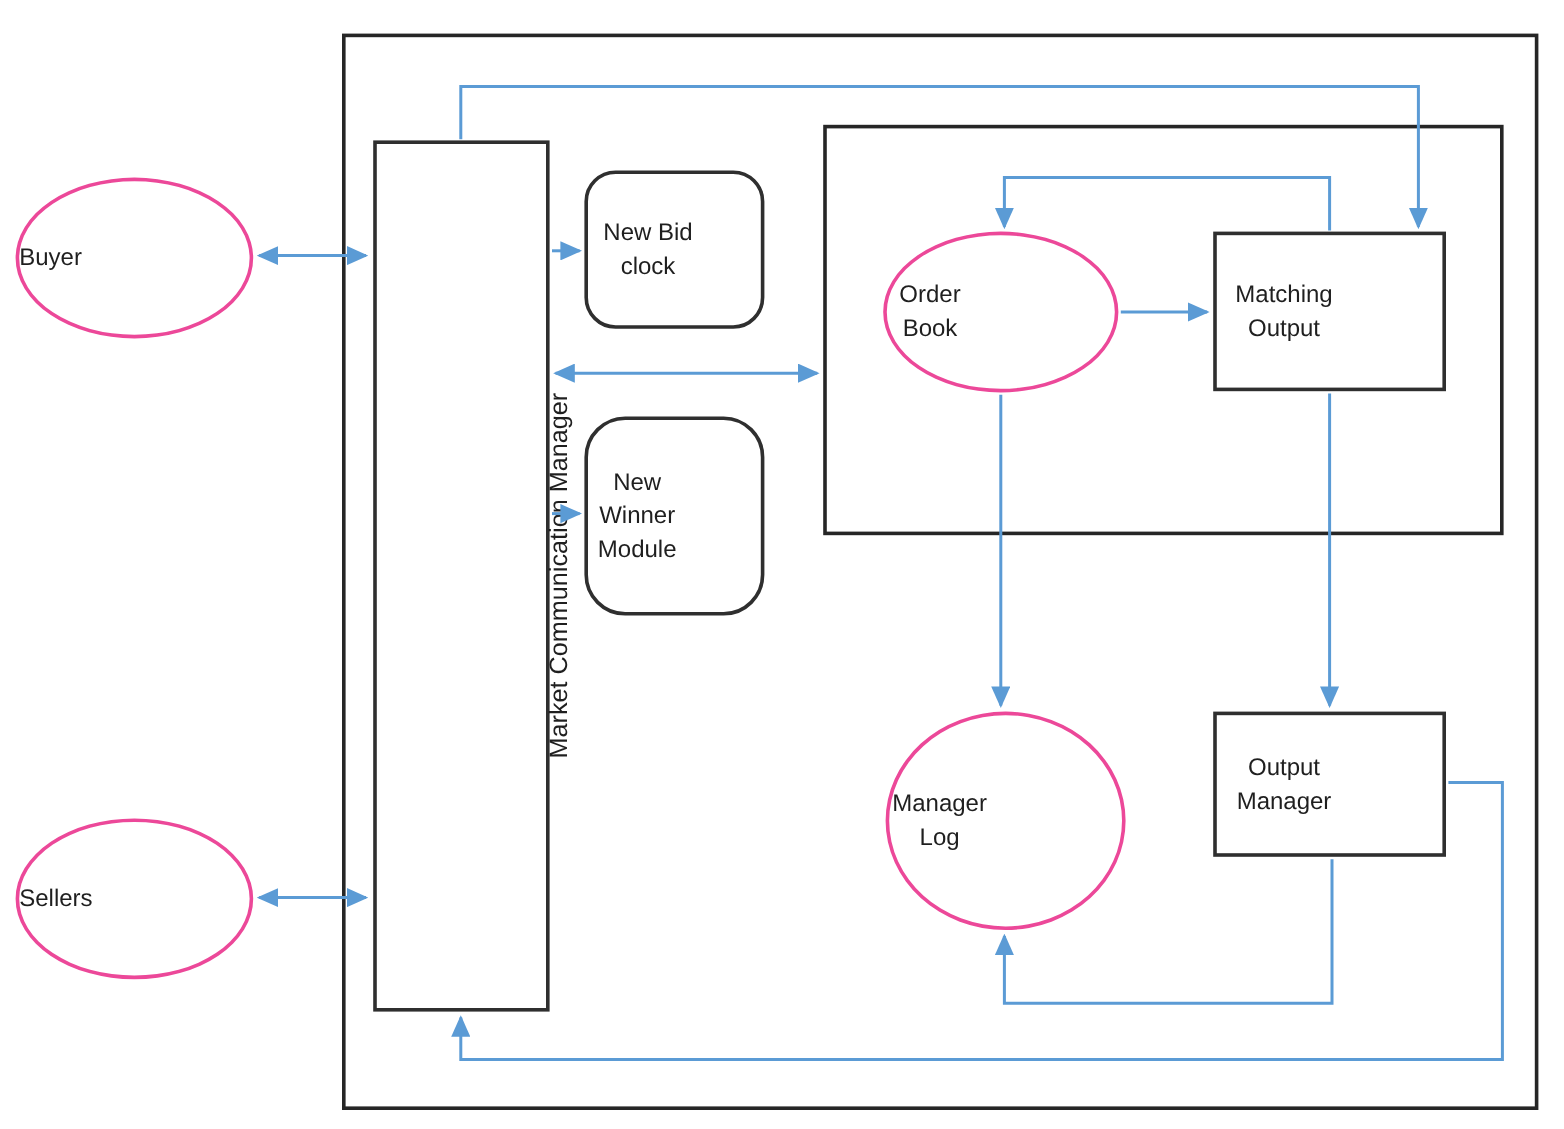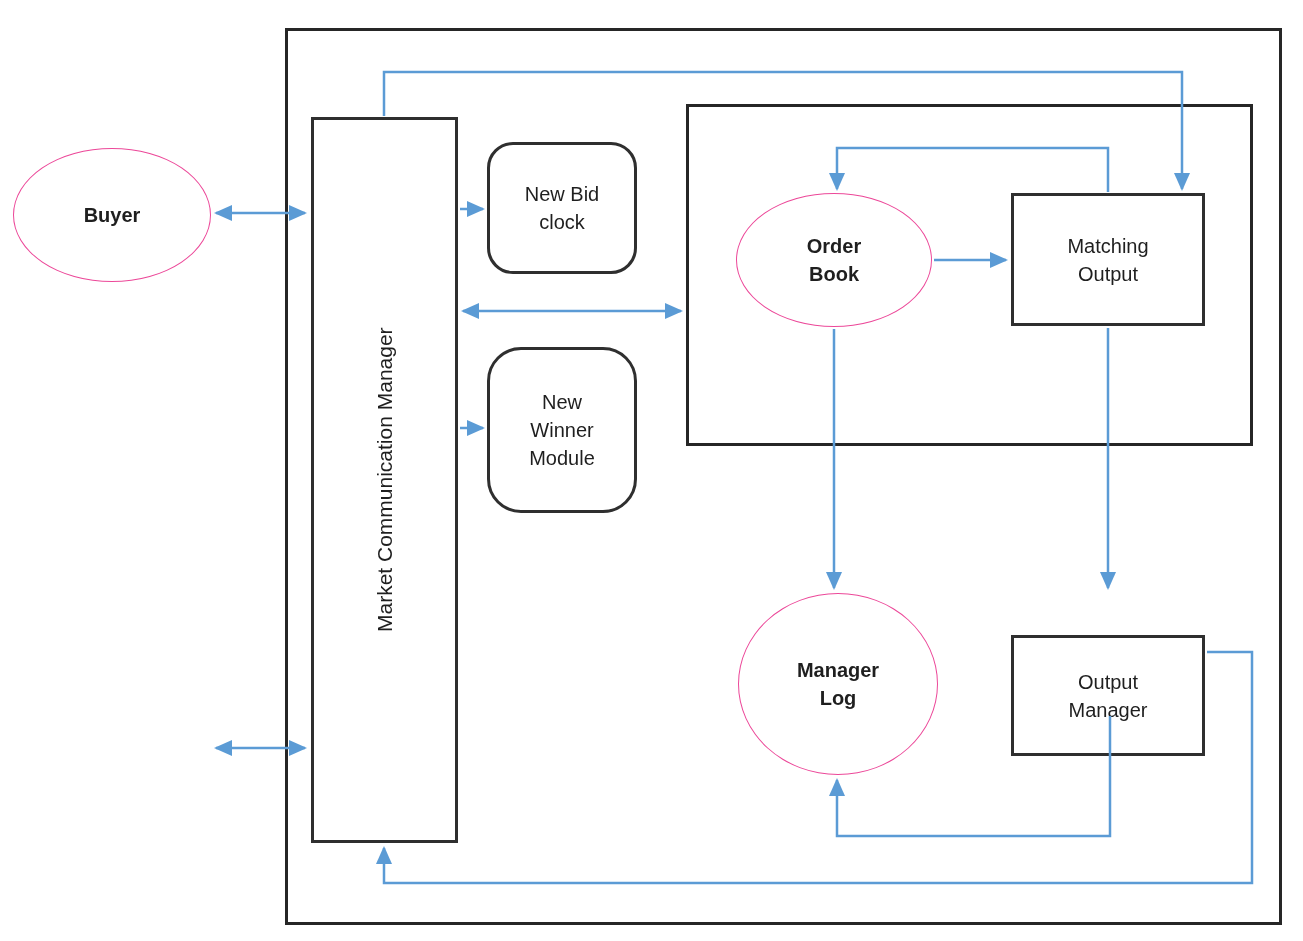--- a/index.html
+++ b/index.html
@@ -1,58 +1,61 @@
 <!DOCTYPE html>
 <html><head>
 <meta charset="utf-8">
 <style>
   html,body{margin:0;padding:0;background:#ffffff;}
   #stage{
     position:relative;width:1303px;height:941px;background:#ffffff;
     font-family:"Liberation Sans", sans-serif;color:#1f1f1f;overflow:hidden;
   }
-  .shape{position:absolute;box-sizing:border-box;display:flex;align-items:center;justify-content:center;
+  .shape{position:absolute;box-sizing:border-box;display:flex;align-items:center;justify-content:flex-start;
          text-align:center;background:#ffffff;font-size:20px;line-height:1.4;color:#1f1f1f;}
   .rect{border:3px solid #2f2f2f;}
-  .ellipse{border:1px solid #ec4899;border-radius:50%;font-weight:bold;}
+  .ellipse{border:3px solid #ec4899;border-radius:50%;}
   .rounded{border:3px solid #2f2f2f;}
   .label{display:inline-block;}
   
   #outer-box{left:285px;top:28px;width:997px;height:897px;border:3px solid #262626;background:transparent;}
   #inner-box{left:686px;top:104px;width:567px;height:342px;border:3px solid #262626;background:transparent;}
   #buyer{left:13px;top:148px;width:198px;height:134px;}
   #sellers{left:13px;top:682px;width:198px;height:134px;}
   #mcm{left:311px;top:117px;width:147px;height:726px;}
   #mcm .label{transform:rotate(-90deg);white-space:nowrap;font-size:21px;}
   #new-bid-clock{left:487px;top:142px;width:150px;height:132px;border-radius:26px;}
   #new-bid-clock .label{max-width:100px;}
   #new-winner-clock{left:487px;top:347px;width:150px;height:166px;border-radius:34px;}
   #new-winner-clock .label{max-width:82px;}
   #order-book{left:736px;top:193px;width:196px;height:134px;}
   #order-book .label{max-width:72px;}
   #matching-module{left:1011px;top:193px;width:194px;height:133px;}
   #matching-module .label{max-width:112px;}
   #market-log{left:738px;top:593px;width:200px;height:182px;}
   #market-log .label{max-width:84px;}
-  #output-manager{left:1011px;top:593px;width:194px;height:121px;margin-top:42px;}
+  #output-manager{left:1011px;top:593px;width:194px;height:121px;}
   #output-manager .label{max-width:112px;}
   #connector-layer{position:absolute;left:0;top:0;width:1303px;height:941px;pointer-events:none;}
 </style>
 </head>
 <body>
 
 <div id="stage">
 
   <div class="shape" id="outer-box"></div>
   <div class="shape" id="inner-box"></div>
 
   <div class="shape ellipse" id="buyer">
     <span class="label">Buyer</span>
   </div>
 
+  <div class="shape ellipse" id="sellers">
+    <span class="label">Sellers</span>
+  </div>
 
   <div class="shape rect" id="mcm">
     <span class="label">Market Communication Manager</span>
   </div>
 
   <div class="shape rounded" id="new-bid-clock">
     <span class="label">New Bid clock</span>
   </div>
 
   <div class="shape rounded" id="new-winner-clock">

